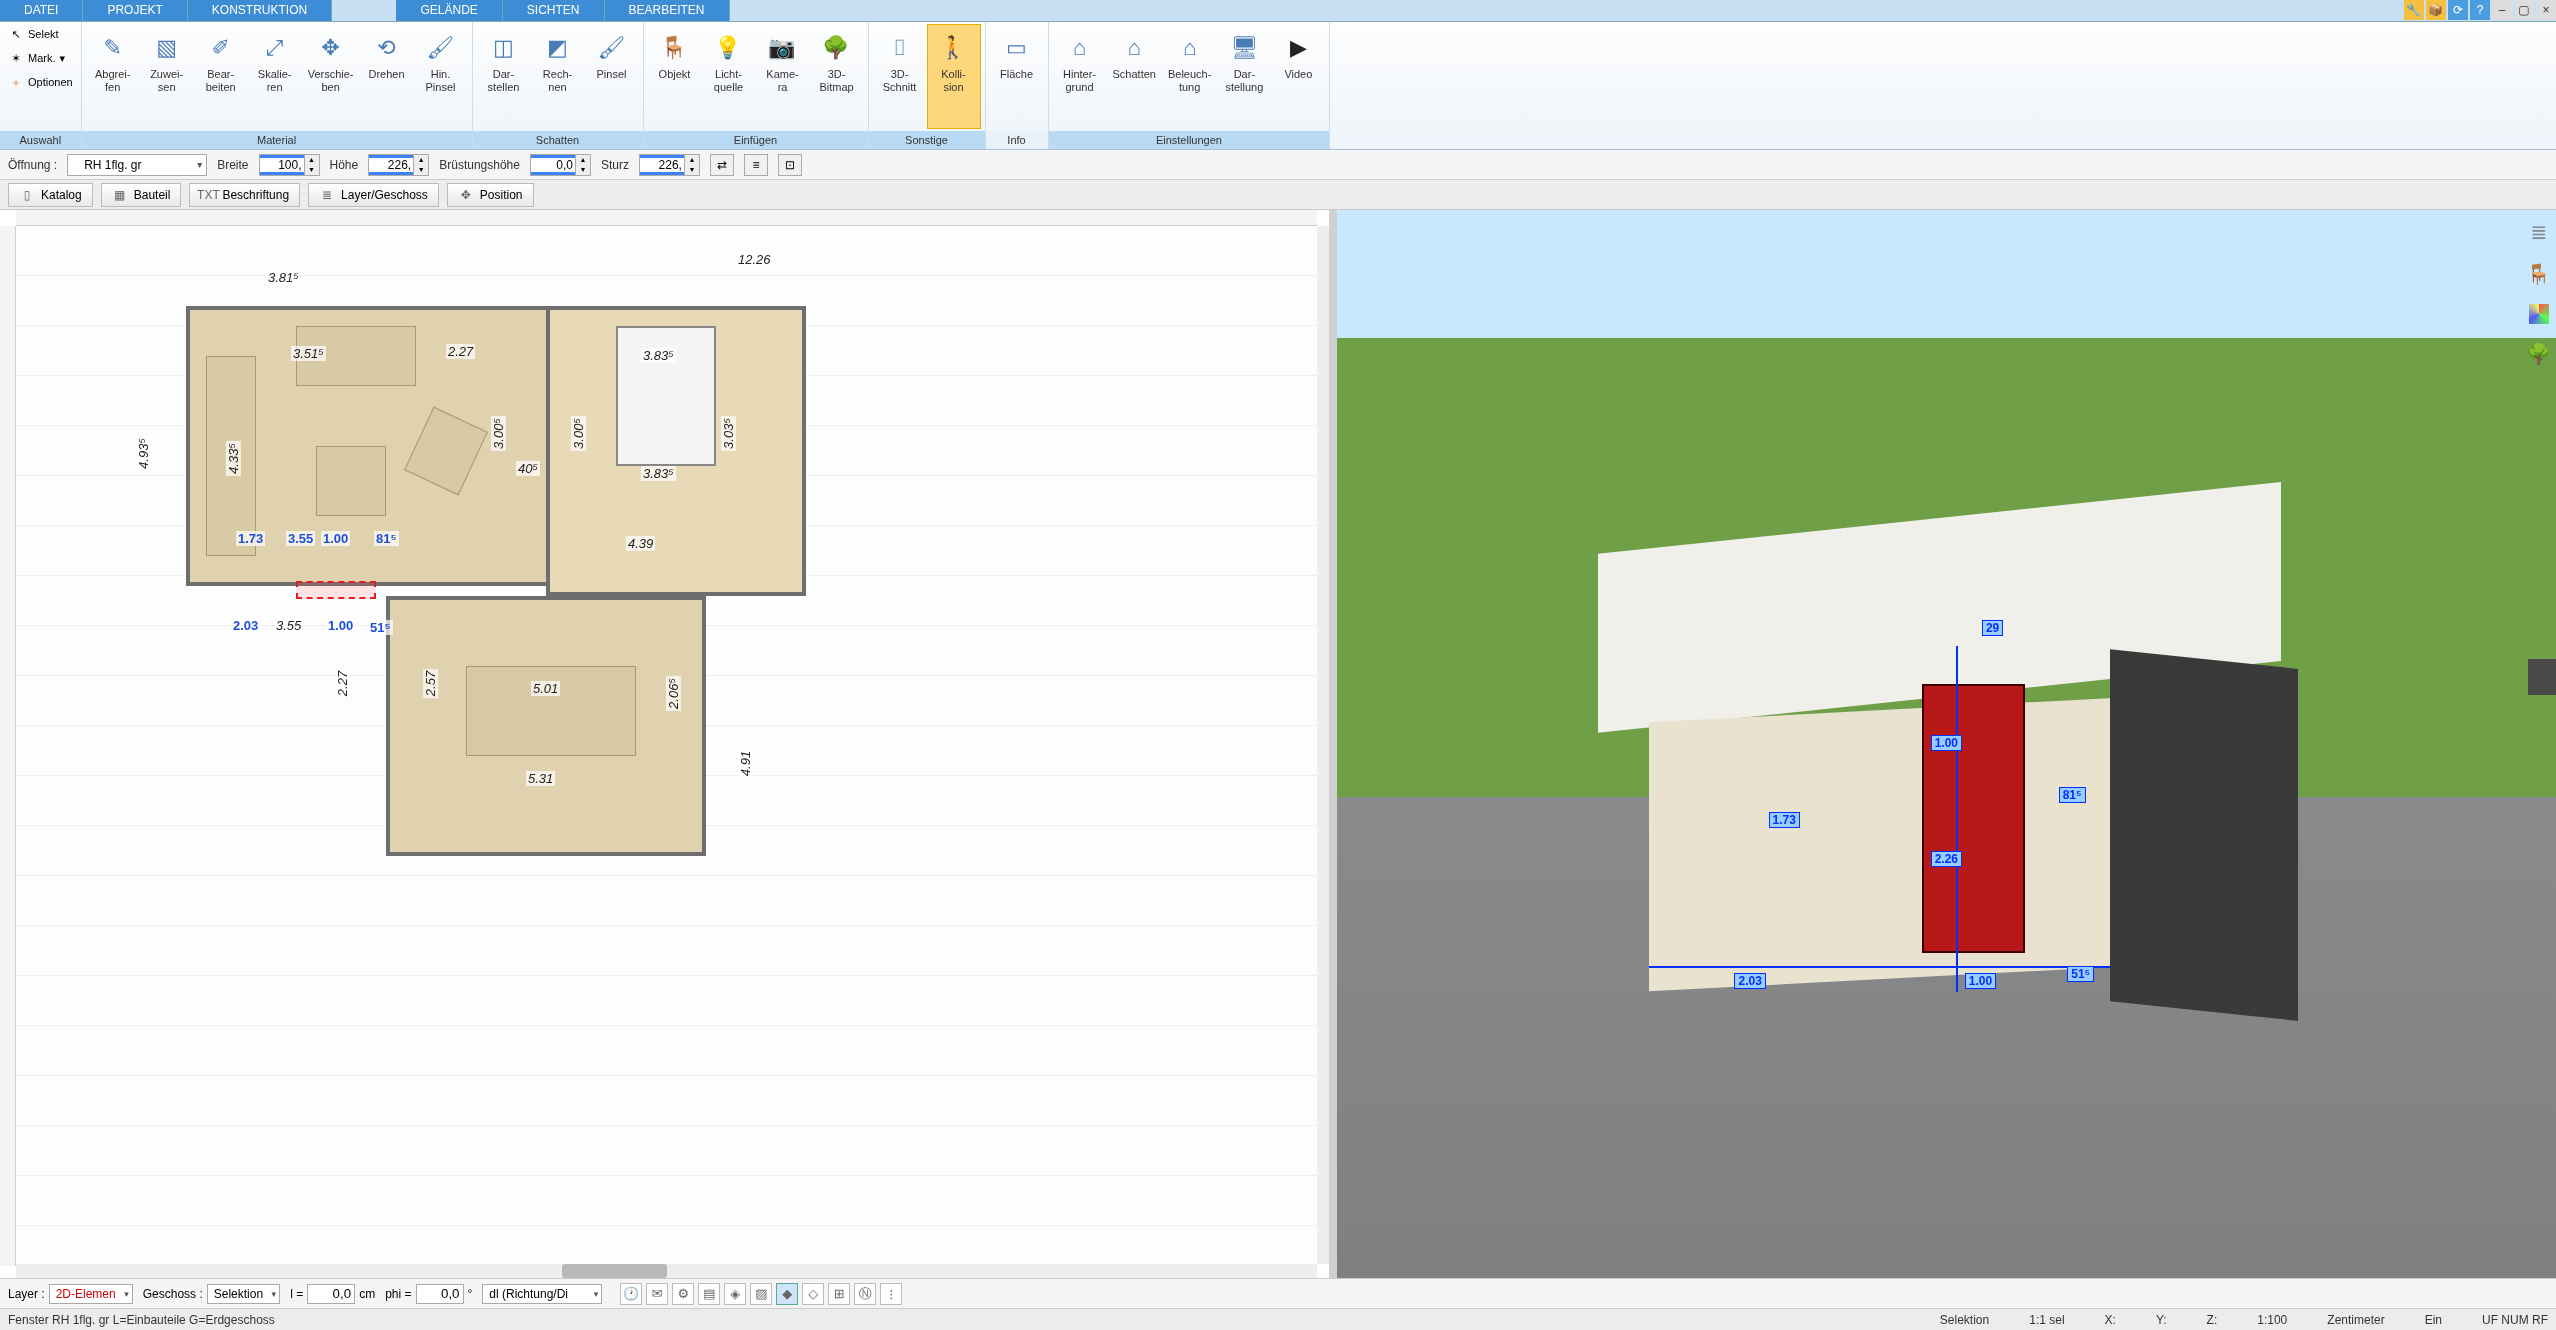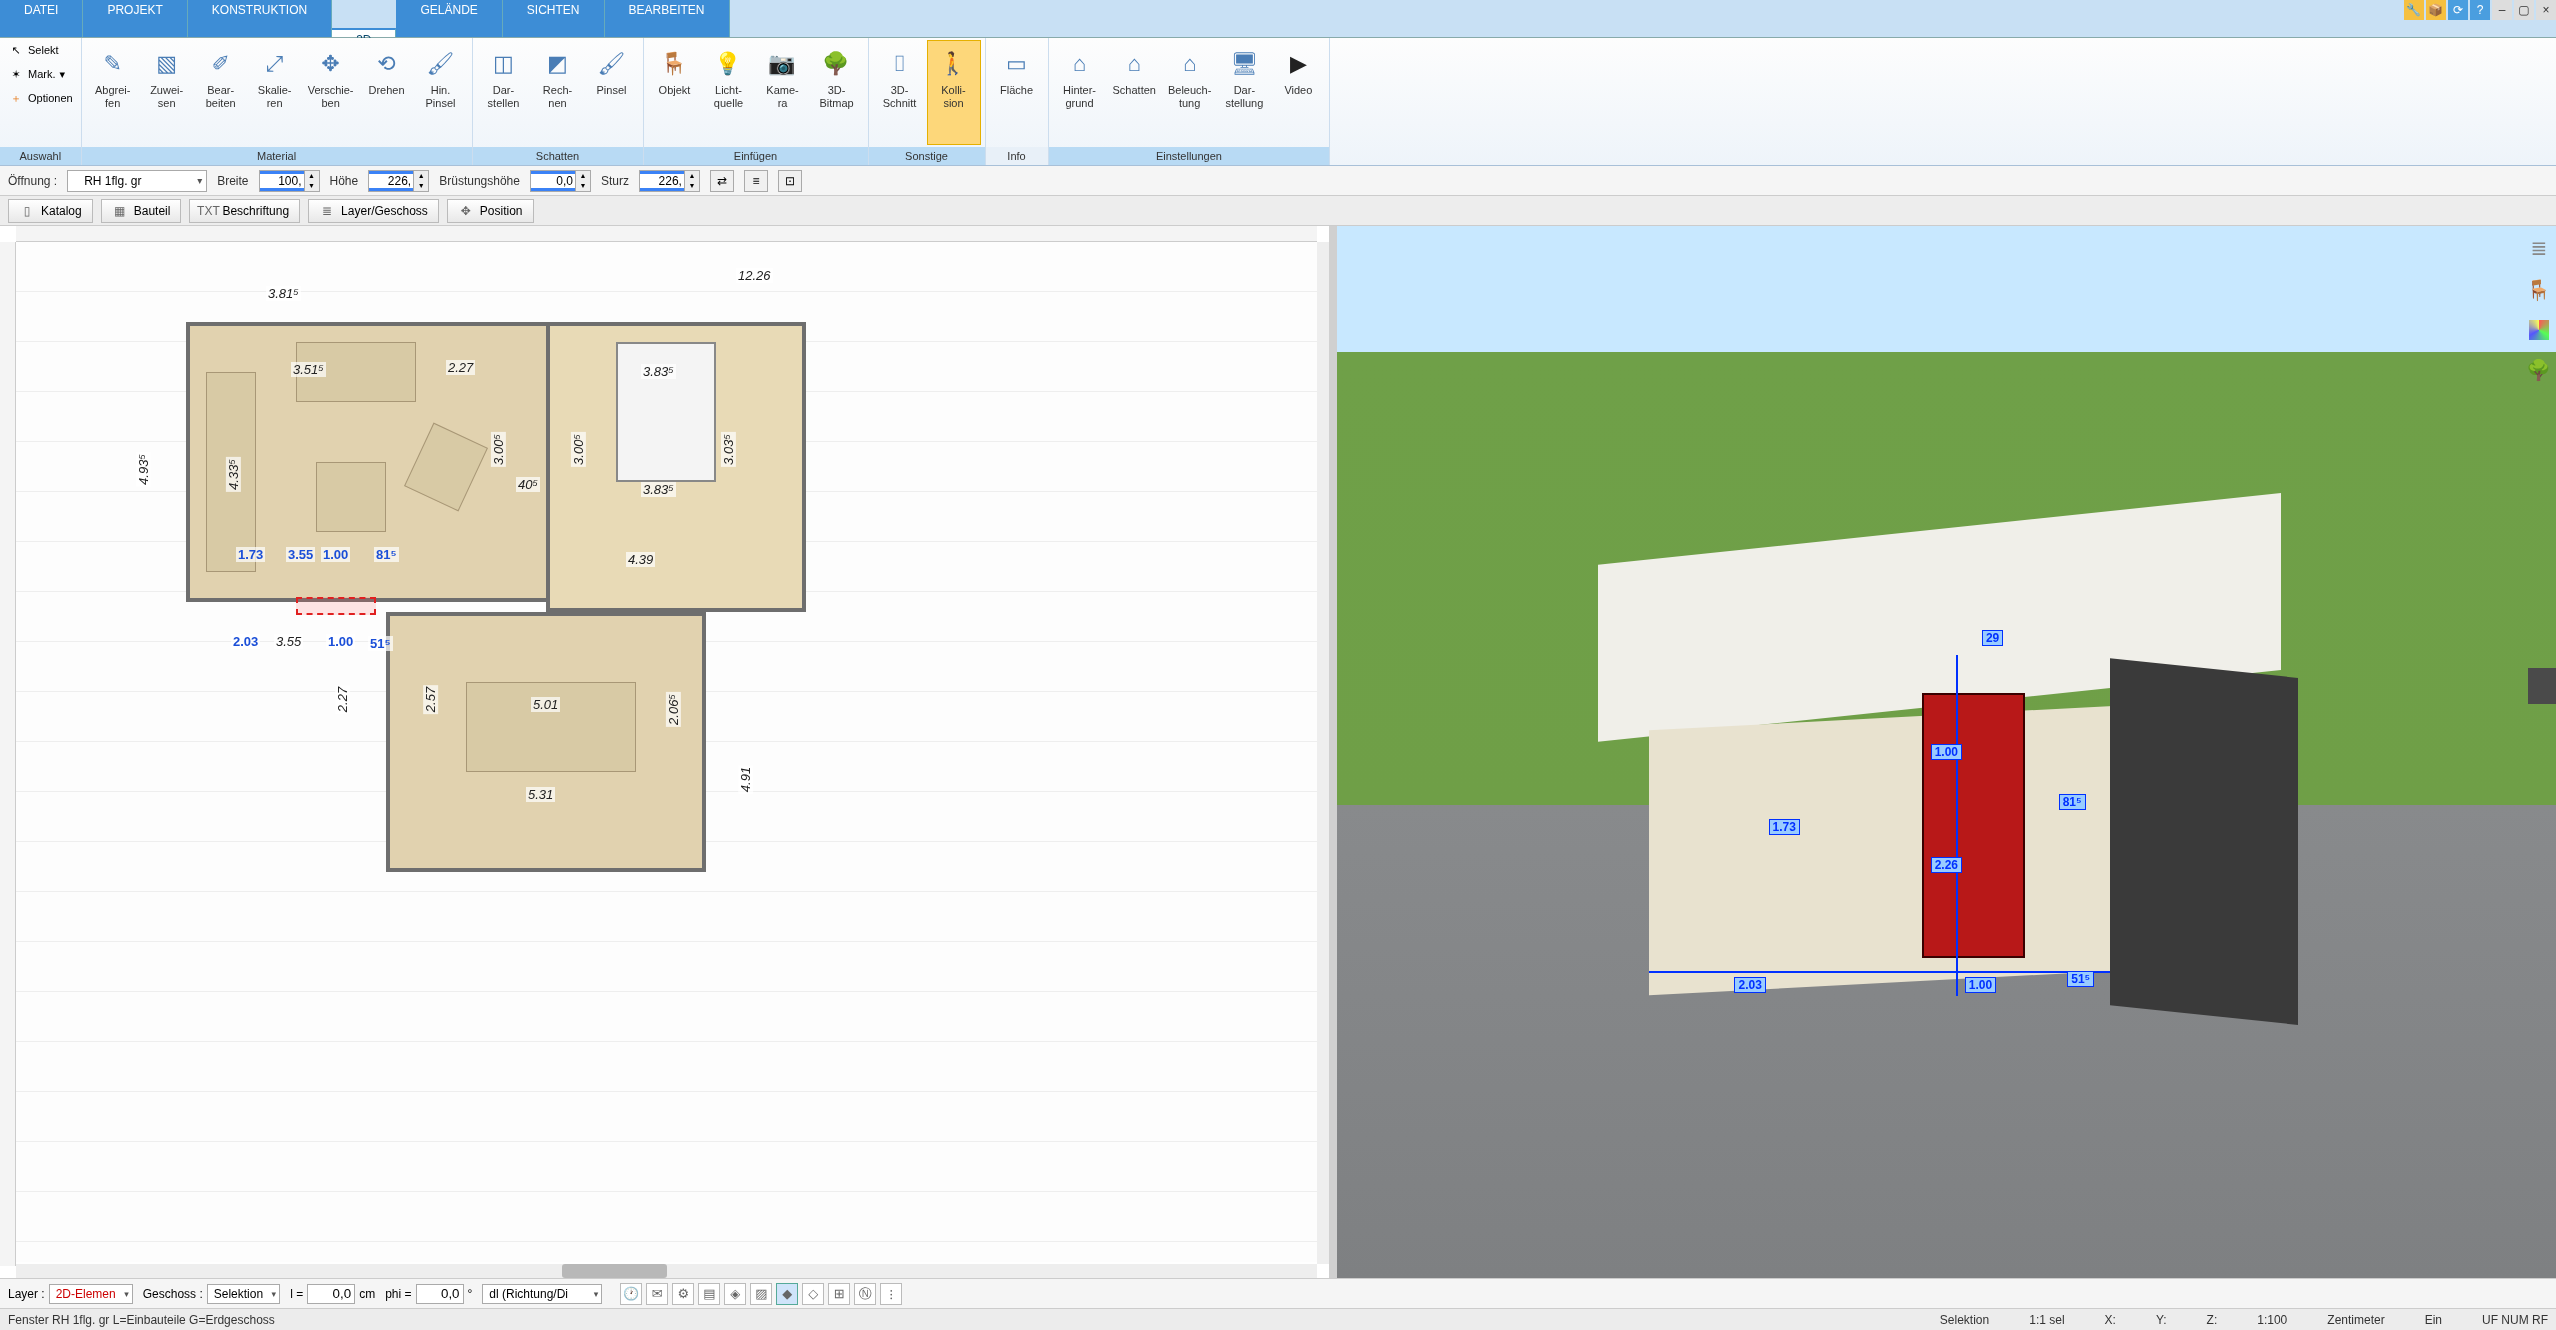--- a/index.html
+++ b/index.html
@@ -1,20 +1,20 @@
 <!DOCTYPE html>
 <html><head>
 <meta charset="utf-8">
 <style>
 * { margin: 0; padding: 0; box-sizing: border-box; font-family: 'Segoe UI', Tahoma, sans-serif; }
 body { background: #fff; font-size: 11px; overflow: hidden; width: 2556px; height: 1330px; transform-origin: top left; }
 .app { display: flex; flex-direction: column; height: 100%; }
 
 
-.tabbar { display: flex; height: 38px; background: #c8e0f4; border-bottom: 1px solid #8aa; }
+.tabbar { display: flex; height: 22px; background: #c8e0f4; border-bottom: 1px solid #8aa; }
 .tab { padding: 3px 24px; font-size: 12px; color: #fff; background: #3d8dd6; border-right: 1px solid #6ab; cursor: pointer; }
 .tab.active { background: #fff; color: #0c4a6e; font-weight: normal; border-top: 2px solid #3d8dd6; margin-top: 28px; }
 .titlebar-right { margin-left: auto; display: flex; gap: 2px; }
 .titlebar-btn { width: 20px; height: 20px; display: flex; align-items: center; justify-content: center; background: #4a9edf; color: #fff; font-size: 12px; }
 .titlebar-btn.warn { background: #f5c040; }
 
 
 .ribbon { display: flex; background: linear-gradient(#fdfdfd,#eef4fa); border-bottom: 1px solid #a8c0d8; height: 128px; }
 .ribbon-group { display: flex; flex-direction: column; border-right: 1px solid #cde; }
 .ribbon-group-items { display: flex; flex: 1; padding: 2px 4px; }

